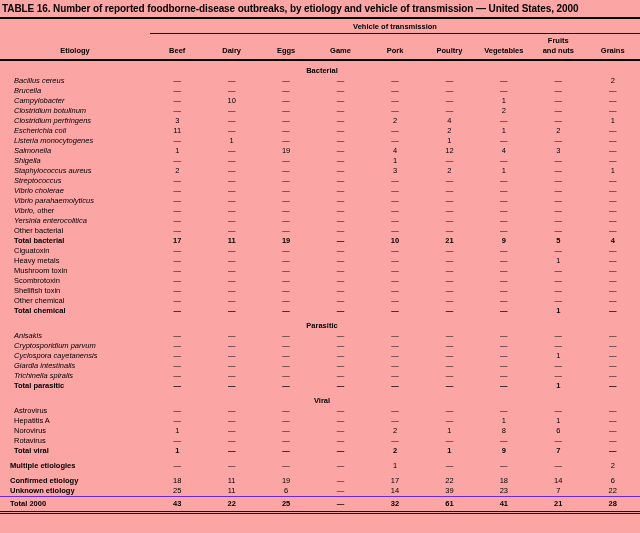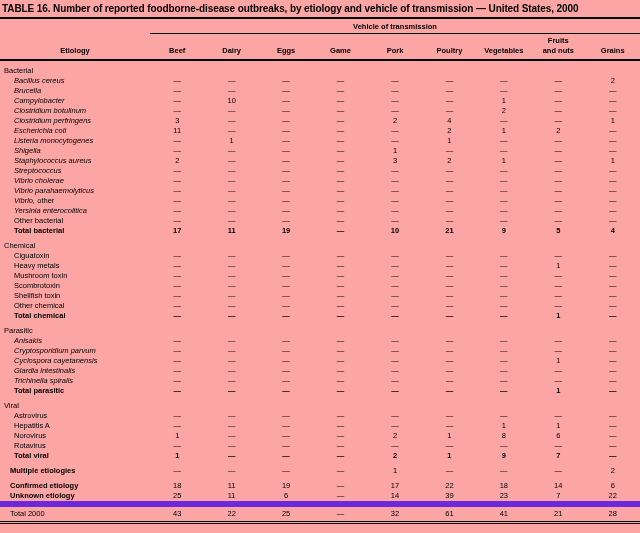--- a/index.html
+++ b/index.html
@@ -23,30 +23,30 @@
   }
   
   th.corner{border-bottom:none;}
   th.vehicle{
     font-weight:bold;padding:3px 0 1px 0;border-bottom:1px solid #000;
   }
   tr.colrow th{border-bottom:2px solid #000;padding:2px 0 3px 0;font-weight:bold;}
   th.etio{text-align:center;padding-left:4px;}
   th.col{white-space:pre-line;}
   
-  td.sec-h{font-weight:normal;text-align:left;padding:5px 0 0 4px;margin-top:16px;}
+  td.sec-h{font-weight:bold;text-align:center;padding:5px 0 0 4px;margin-top:16px;}
   td.lbl{text-align:left;padding-left:14px;}
   td.lbl .it{font-style:italic;}
   td.lbl .rm{font-style:normal;}
   tr.bold-row td{font-weight:bold;}
   tr.bold-label td.lbl{font-weight:bold;}
   tr.flush td.lbl{padding-left:10px;}
   tr.gap td{padding-top:5px;}
   tr.grand td{
-    border-top:6px solid #6d28d9;padding-top:2px;padding-bottom:2px;font-weight:normal;
+    border-top:1px solid #6d28d9;padding-top:2px;padding-bottom:2px;font-weight:bold;
   }
 </style>
 </head>
 <body>
 
 <div class="page">
   <div class="title">TABLE 16. Number of reported foodborne-disease outbreaks, by etiology and vehicle of transmission — United States, 2000</div>
   <table class="tbl">
     <colgroup>
       <col style="width:150px">
@@ -161,20 +161,32 @@
           <td class="val">1</td>
           <td class="val">—</td>
           <td class="val">—</td>
           <td class="val">—</td>
           <td class="val">1</td>
           <td class="val">—</td>
           <td class="val">—</td>
           <td class="val">—</td>
         </tr>
         <tr class="">
+          <td class="lbl"><span class="it">Salmonella</span></td>
+          <td class="val">1</td>
+          <td class="val">—</td>
+          <td class="val">19</td>
+          <td class="val">—</td>
+          <td class="val">4</td>
+          <td class="val">12</td>
+          <td class="val">4</td>
+          <td class="val">3</td>
+          <td class="val">—</td>
+        </tr>
+        <tr class="">
           <td class="lbl"><span class="it">Shigella</span></td>
           <td class="val">—</td>
           <td class="val">—</td>
           <td class="val">—</td>
           <td class="val">—</td>
           <td class="val">1</td>
           <td class="val">—</td>
           <td class="val">—</td>
           <td class="val">—</td>
           <td class="val">—</td>
@@ -268,23 +280,20 @@
           <td class="val">17</td>
           <td class="val">11</td>
           <td class="val">19</td>
           <td class="val">—</td>
           <td class="val">10</td>
           <td class="val">21</td>
           <td class="val">9</td>
           <td class="val">5</td>
           <td class="val">4</td>
         </tr>
-        <tr>
-          <td class="sec-h" colspan="10">Chemical</td>
-        </tr>
         <tr class="">
           <td class="lbl"><span class="rm">Ciguatoxin</span></td>
           <td class="val">—</td>
           <td class="val">—</td>
           <td class="val">—</td>
           <td class="val">—</td>
           <td class="val">—</td>
           <td class="val">—</td>
           <td class="val">—</td>
           <td class="val">—</td>

